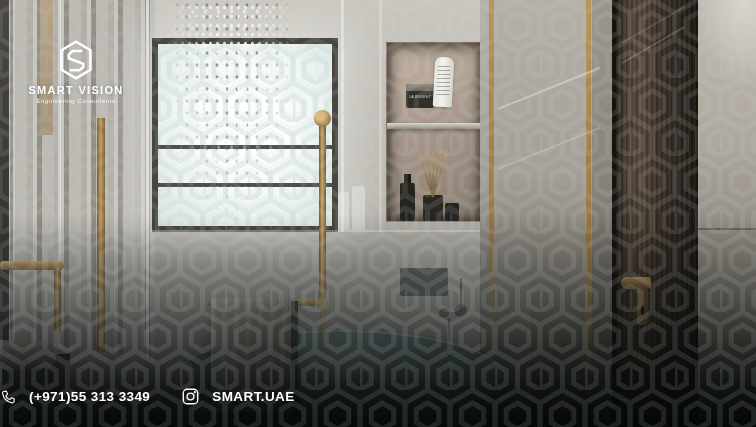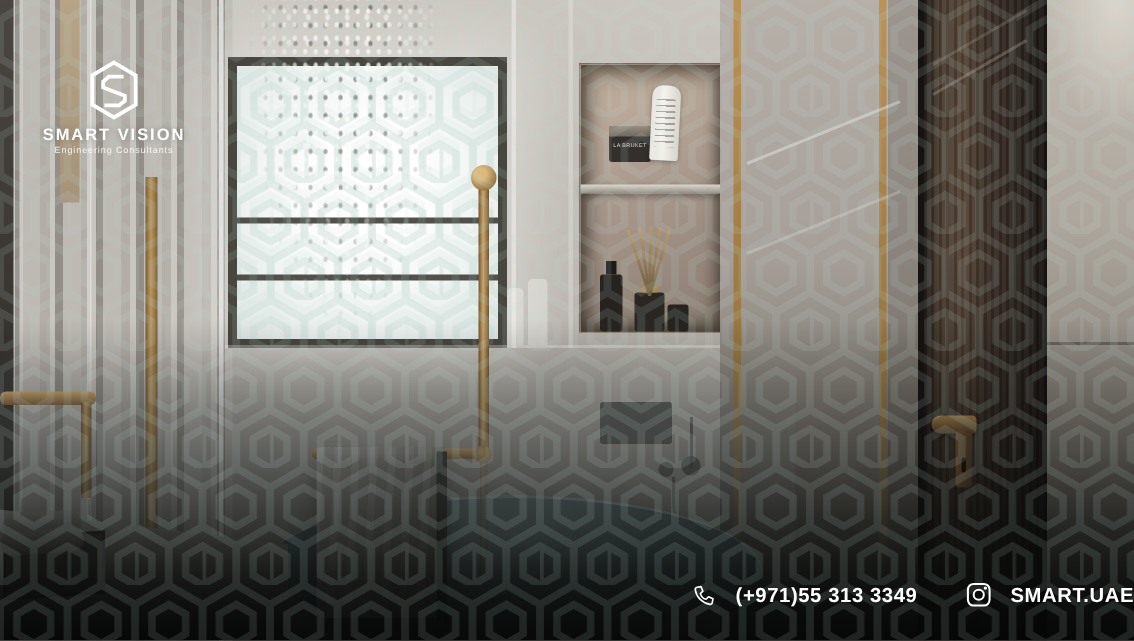--- a/index.html
+++ b/index.html
@@ -151,21 +151,21 @@
   .hex-overlay{left:0;top:0;opacity:.13;}
   .bottom-shade{left:0;top:0;width:756px;height:427px;
     background:linear-gradient(180deg,rgba(10,12,11,0) 50%,rgba(10,12,11,.42) 71%,rgba(7,9,8,.88) 91%,rgba(4,6,5,.97) 100%);}
 
   
   .logo{left:16px;top:40px;width:120px;text-align:center;color:#fff;}
   .logo svg{display:block;margin:0 auto 4px auto;}
   .logo-name{font-size:11px;font-weight:bold;letter-spacing:1.3px;white-space:nowrap;
     text-shadow:0 0 4px rgba(0,0,0,.25);}
   .logo-tagline{font-size:6px;letter-spacing:.6px;margin-top:2px;color:rgba(255,255,255,.88);white-space:nowrap;}
-  .contact{left:0;top:388px;width:756px;display:flex;justify-content:flex-end;align-items:center;gap:13px;color:#fff;}
+  .contact{left:0;top:388px;width:756px;display:flex;justify-content:flex-start;align-items:center;gap:13px;color:#fff;}
   .contact .txt{font-size:13.5px;font-weight:bold;letter-spacing:.4px;white-space:nowrap;
     text-shadow:0 1px 2px rgba(0,0,0,.5);}
   .icon-gap{width:6px;}
 </style>
 </head>
 <body>
 
 <div class="canvas">
 
   <div class="abs left-glass">

